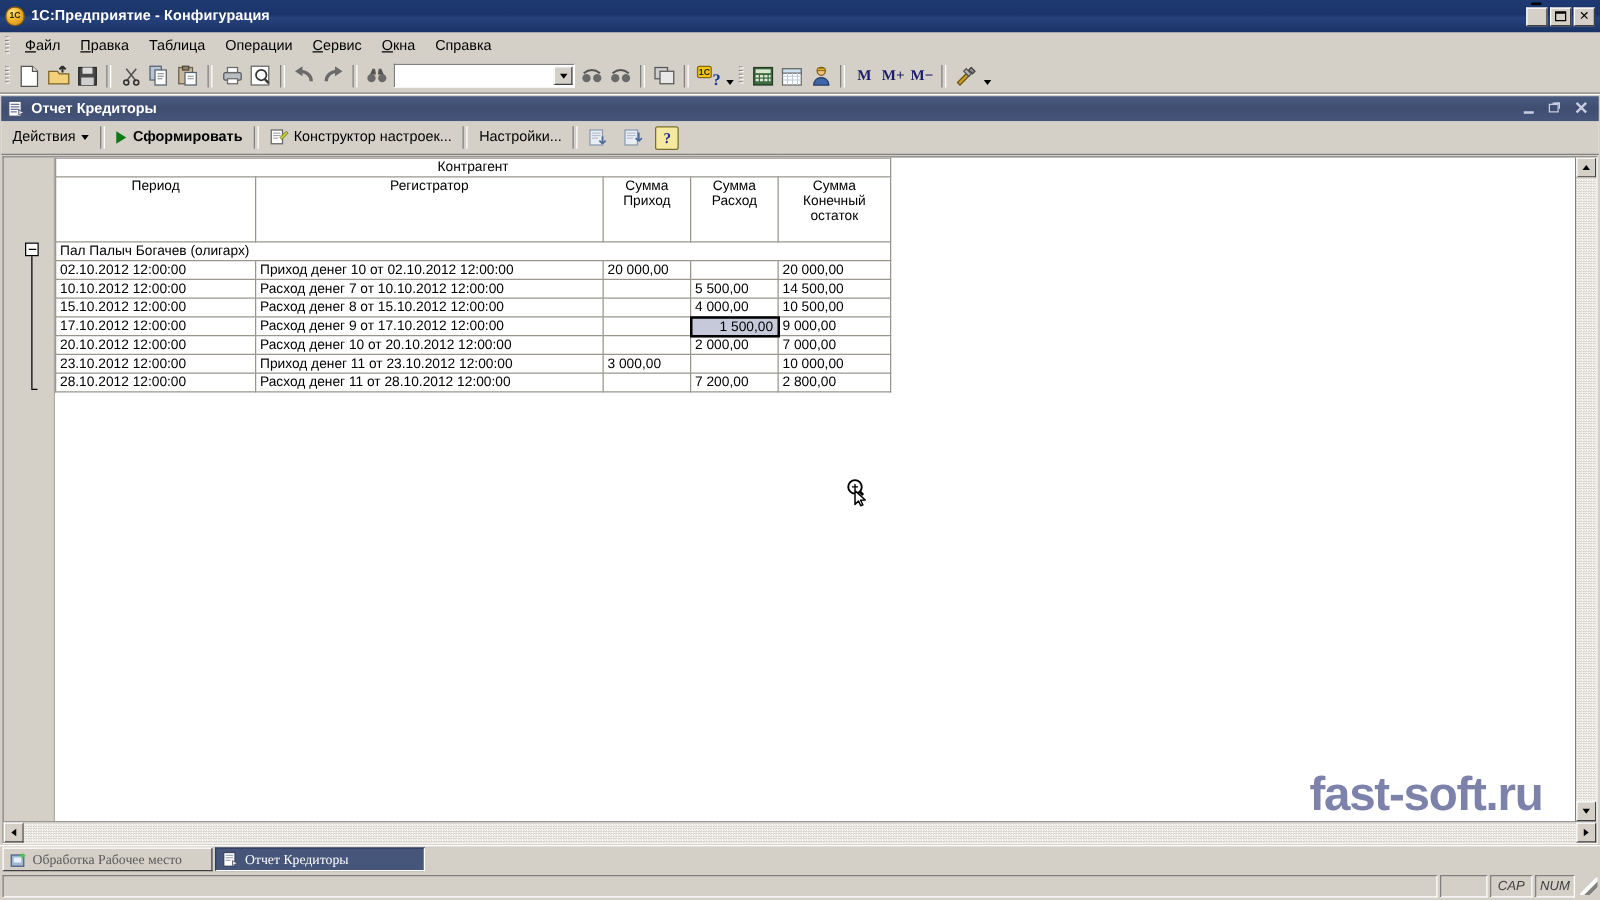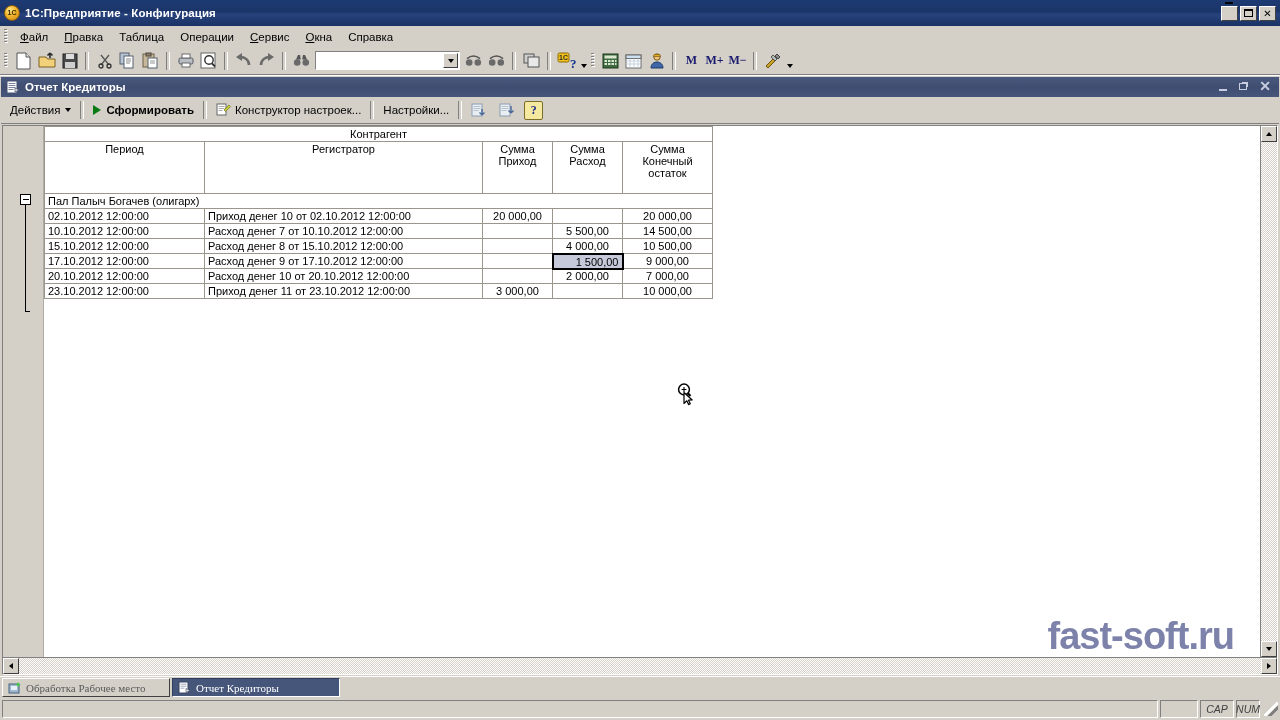--- a/index.html
+++ b/index.html
@@ -372,21 +372,21 @@
   }
   td.hdr {
     background: #c0c0c0;
     vertical-align: top;
     text-align: center;
   }
   td.grouptitle {
     background: #ebebeb;
     border-left: 1px solid #9a968e;
   }
-  td.num { text-align: center; }
+  td.num { text-align: left; }
   .cw1 { width: 160px; }
   .cw2 { width: 278px; }
   .cw3 { width: 70px; }
   .cw4 { width: 70px; }
   .cw5 { width: 90px; }
 
   
   .selcell {
     position: absolute;
     border: 2px solid #000;
@@ -907,20 +907,27 @@
                     <td class="cw4 num">2 000,00</td>
                     <td class="cw5 num">7 000,00</td>
                   </tr>
                   <tr>
                     <td class="cw1">23.10.2012 12:00:00</td>
                     <td class="cw2">Приход денег 11 от 23.10.2012 12:00:00</td>
                     <td class="cw3 num">3 000,00</td>
                     <td class="cw4 num"></td>
                     <td class="cw5 num">10 000,00</td>
                   </tr>
+                  <tr>
+                    <td class="cw1">28.10.2012 12:00:00</td>
+                    <td class="cw2">Расход денег 11 от 28.10.2012 12:00:00</td>
+                    <td class="cw3 num"></td>
+                    <td class="cw4 num">7 200,00</td>
+                    <td class="cw5 num">2 800,00</td>
+                  </tr>
                 </tbody>
             </table>
 
             <div class="selcell" id="selcell" style="left: 507.5px; top: 126.5px; width: 72px; height: 17px;">1 500,00</div>
 
             <div class="cursor-mag" style="left:632px; top:256px;">
               <svg width="24" height="24" viewBox="0 0 24 24">
                 <circle cx="8" cy="7.5" r="5.4" fill="#ffffff" stroke="#000" stroke-width="1.5"></circle>
                 <path d="M5.6 7.5h4.8M8 5.1v4.8" stroke="#000" stroke-width="1.1"></path>
                 <path d="M11.9 11.4l2.6 2.6" stroke="#000" stroke-width="2.2"></path>
@@ -978,17 +985,17 @@
           </svg>
       </span>
       <span>Отчет  Кредиторы</span>
     </div>
   </div>
 
   <div class="statusbar">
     <div class="st-panel st-flex"></div>
     <div class="st-panel" style="width:38px;"></div>
     <div class="st-panel" style="width:34px;">CAP</div>
-    <div class="st-panel" style="width:24px;">NUM</div>
+    <div class="st-panel" style="width:32px;">NUM</div>
     <div class="st-grip"></div>
   </div>
 
 </div>
 
 </body></html>

